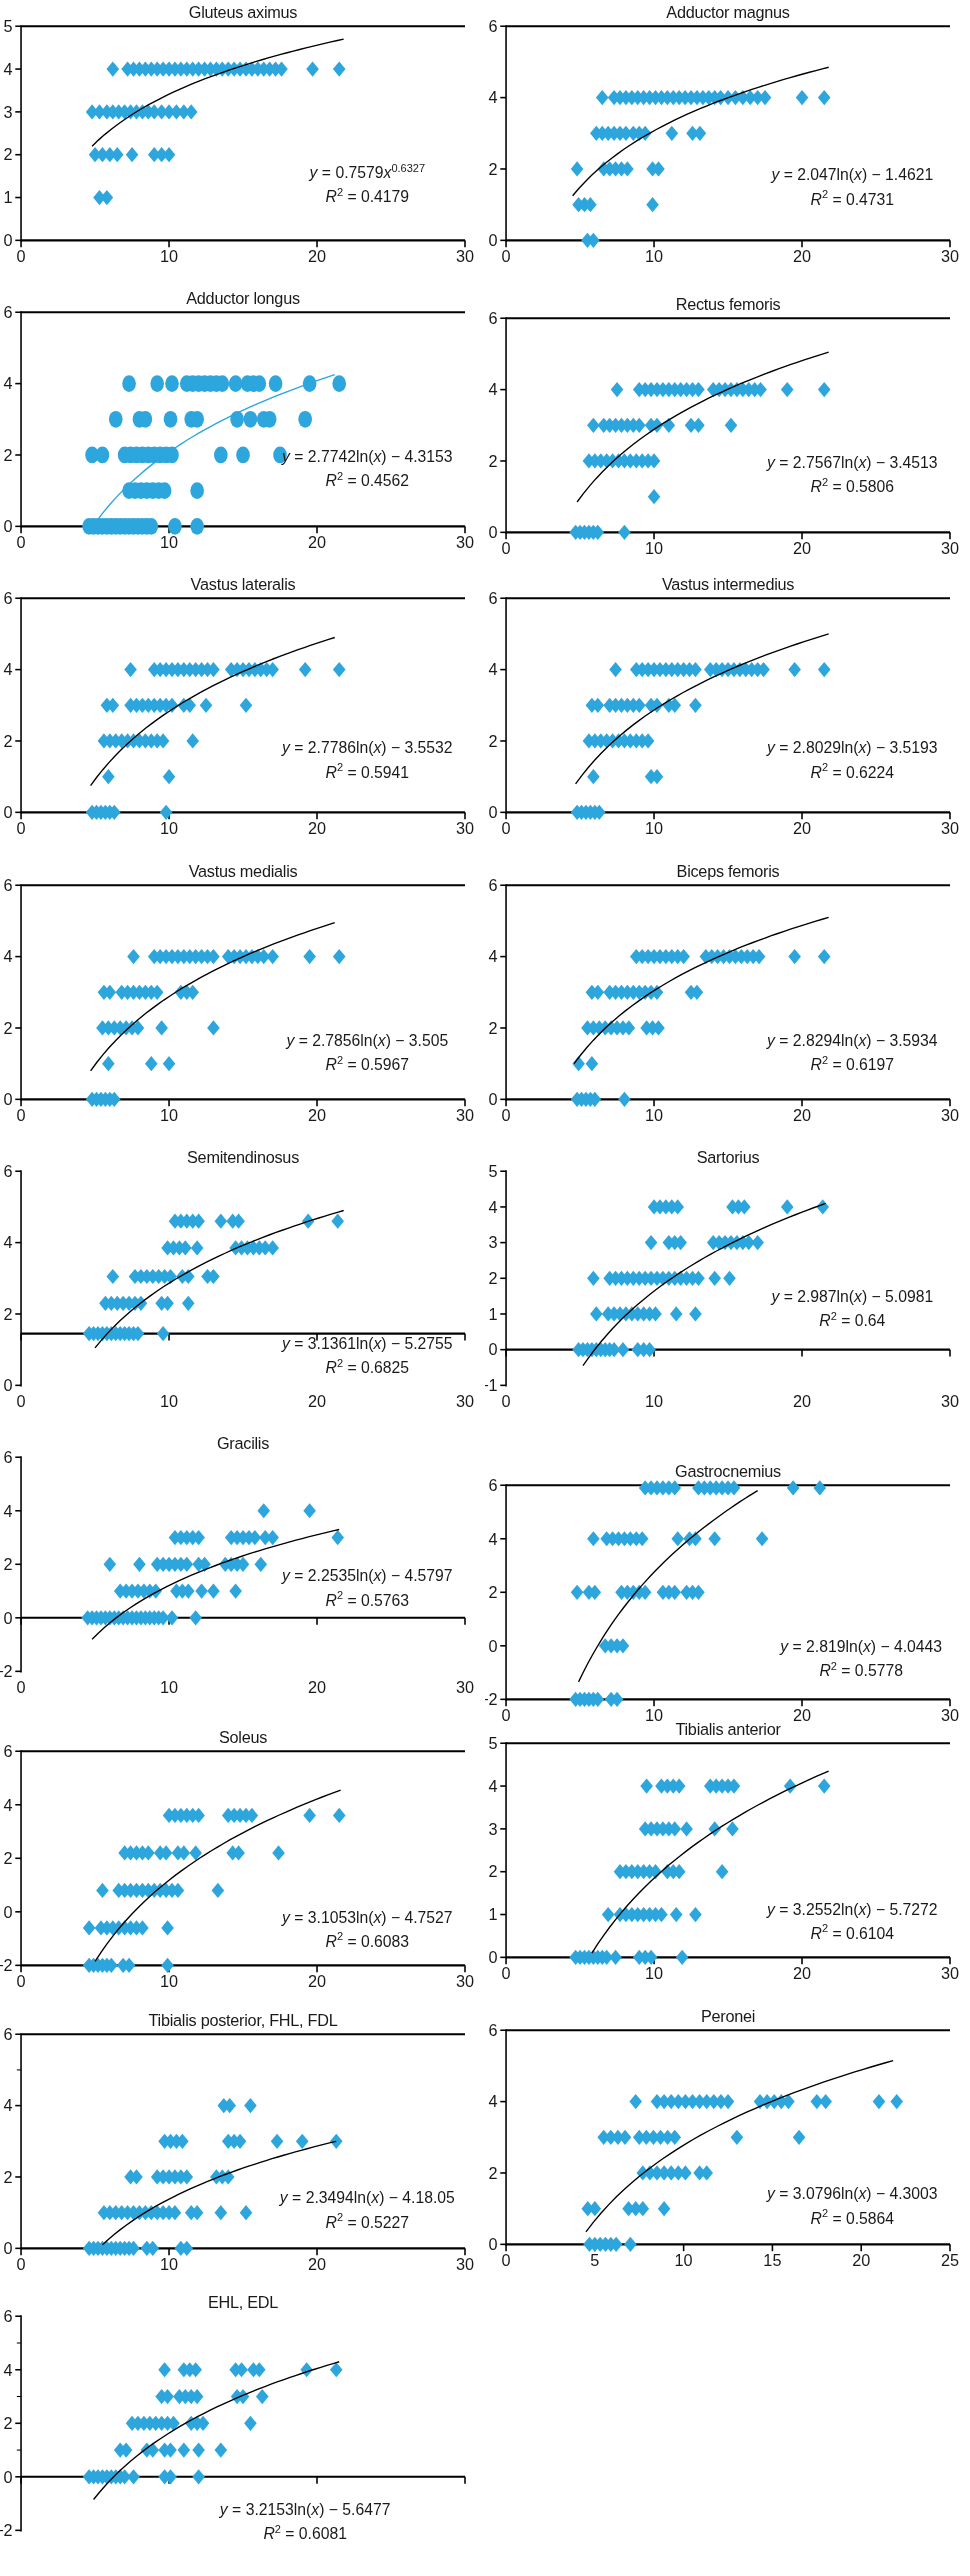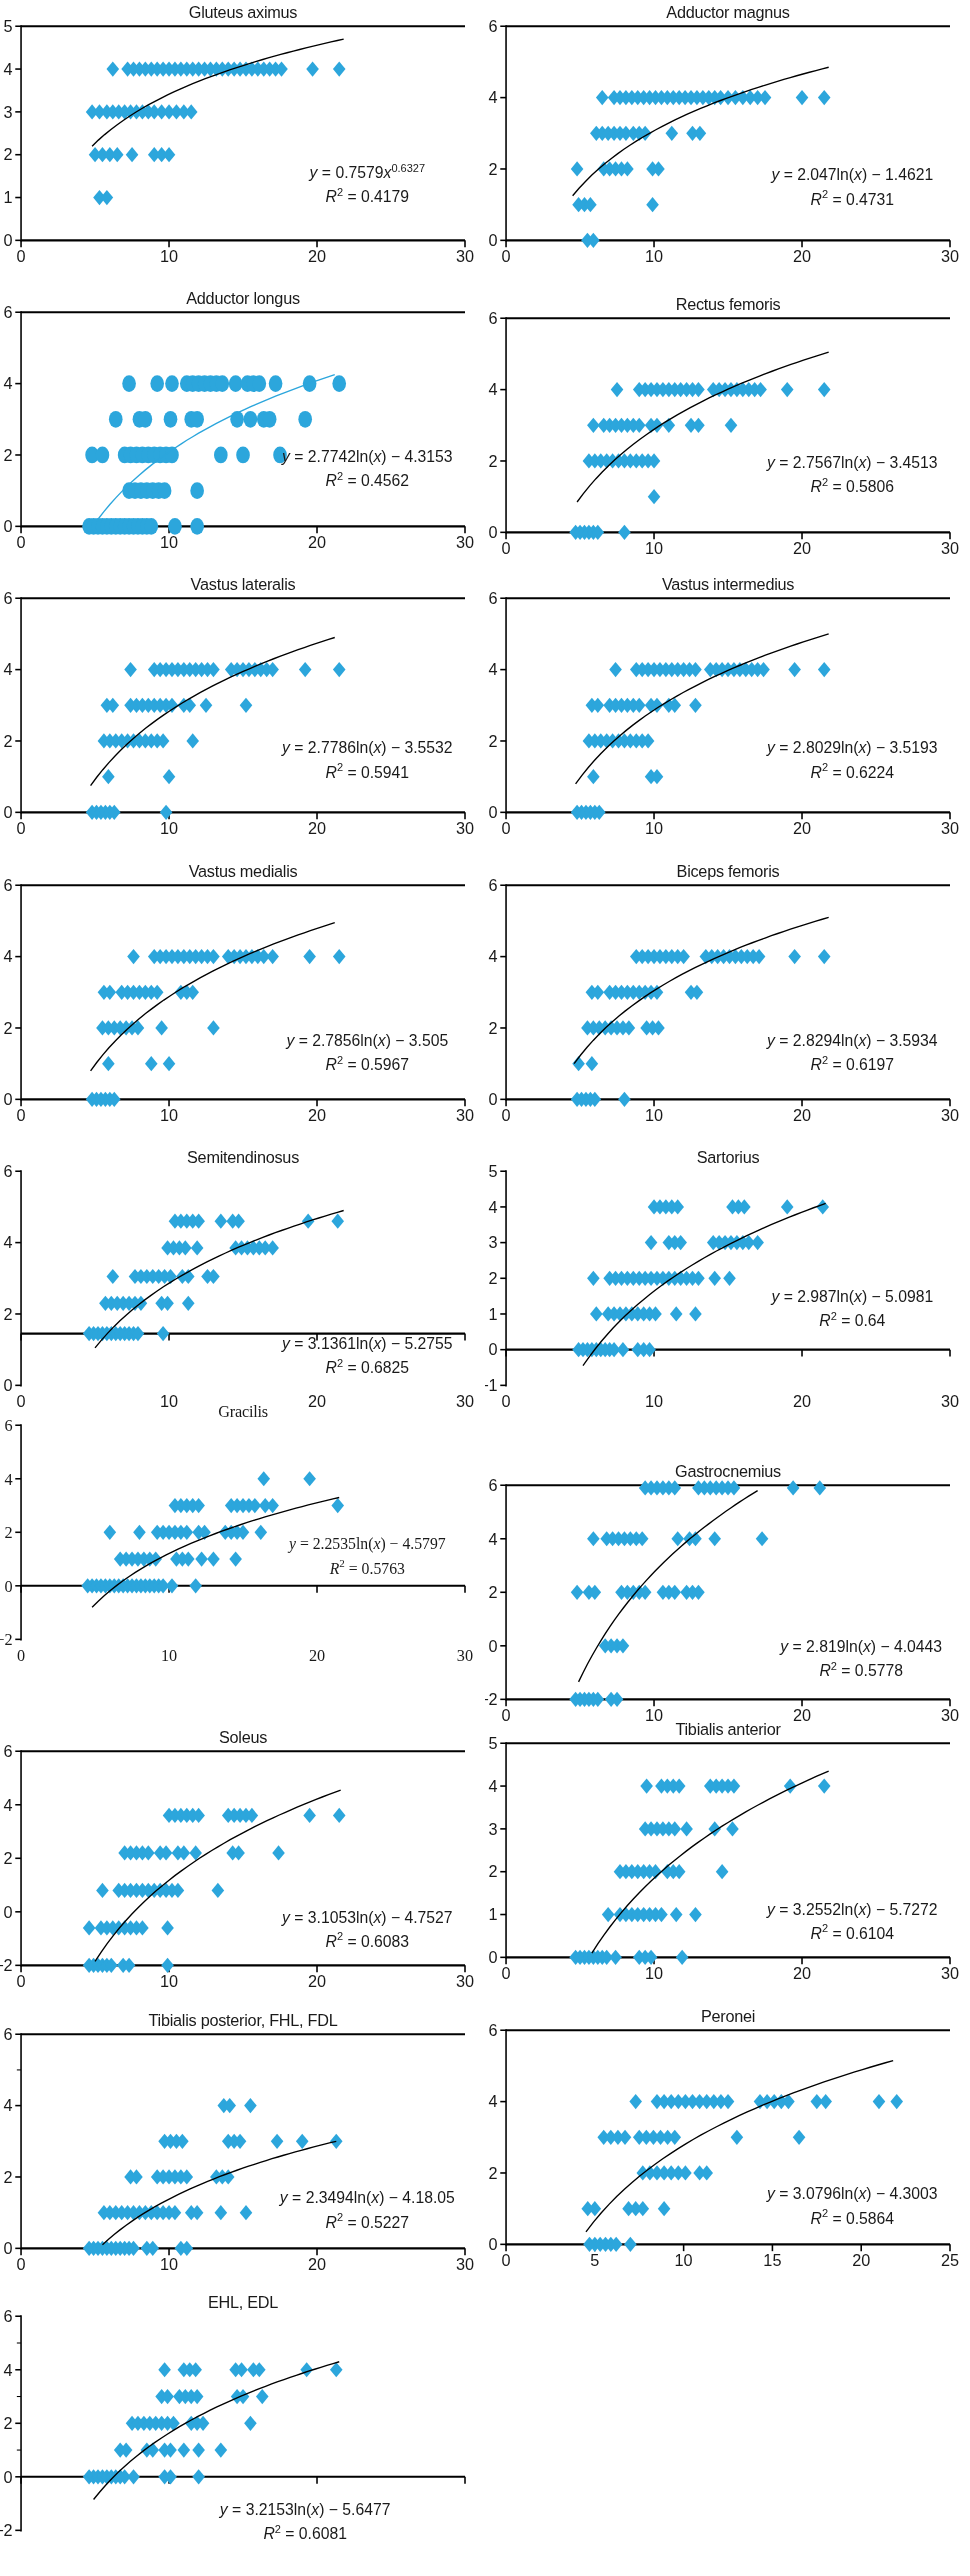--- a/index.html
+++ b/index.html
@@ -867,21 +867,21 @@
         <path d="M 471.46 103.5 L 483.46 118 L 471.46 132.5 L 459.46 118 Z" fill="#2CA6DC"></path>
         <path d="M 482.74 103.5 L 494.74 118 L 482.74 132.5 L 470.74 118 Z" fill="#2CA6DC"></path>
         <path d="M 494.02000000000004 103.5 L 506.02000000000004 118 L 494.02000000000004 132.5 L 482.02000000000004 118 Z" fill="#2CA6DC"></path>
         <path d="M 575.8 103.5 L 587.8 118 L 575.8 132.5 L 563.8 118 Z" fill="#2CA6DC"></path>
         <path d="M 643.4799999999999 103.5 L 655.4799999999999 118 L 643.4799999999999 132.5 L 631.4799999999999 118 Z" fill="#2CA6DC"></path>
         <path d="M 186.6 420.6 L 198.2 404.1 L 209.8 388.8 L 221.3 374.5 L 232.9 361.0 L 244.4 348.4 L 256.0 336.4 L 267.6 325.1 L 279.1 314.3 L 290.7 304.1 L 302.3 294.3 L 313.8 284.9 L 325.4 275.9 L 336.9 267.3 L 348.5 259.0 L 360.1 251.0 L 371.6 243.3 L 383.2 235.9 L 394.8 228.7 L 406.3 221.7 L 417.9 214.9 L 429.4 208.4 L 441.0 202.0 L 452.6 195.9 L 464.1 189.8 L 475.7 184.0 L 487.3 178.3 L 498.8 172.8 L 510.4 167.4 L 521.9 162.1 L 533.5 156.9 L 545.1 151.9 L 556.6 147.0 L 568.2 142.2 L 579.7 137.5 L 591.3 132.9 L 602.9 128.4 L 614.4 123.9 L 626.0 119.6 L 637.6 115.4 L 649.1 111.2" fill="none" stroke="#000000" stroke-width="2.6"></path>
         <text x="699.88" y="298.88" text-anchor="middle" font-size="30"><tspan font-style="italic">y</tspan><tspan> = 2.987ln(</tspan><tspan font-style="italic">x</tspan><tspan>) − 5.0981</tspan></text>
         <text x="699.88" y="344.88" text-anchor="middle" font-size="30"><tspan font-style="italic">R</tspan><tspan dy="-12" font-size="21">2</tspan><tspan dy="12"> = 0.64</tspan></text>
       </svg>
     </div>
-    <div class="panel" style="left: 0px; top: 1399px; font-family: Liberation Serif, serif;">
+    <div class="panel" style="left: 0px; top: 1431px;">
       <svg width="485" height="286" viewBox="0 0 924 545">
         <text x="463" y="34" text-anchor="middle" font-size="31" letter-spacing="-0.5">Gracilis</text>
         <line x1="40" y1="48" x2="40" y2="460" stroke="#000000" stroke-width="3"></line>
         <line x1="29" y1="458" x2="40" y2="458" stroke="#000000" stroke-width="3"></line>
         <text x="24" y="469" text-anchor="end" font-size="31">−2</text>
         <line x1="29" y1="356" x2="40" y2="356" stroke="#000000" stroke-width="3"></line>
         <text x="24" y="367" text-anchor="end" font-size="31">0</text>
         <line x1="29" y1="254" x2="40" y2="254" stroke="#000000" stroke-width="3"></line>
         <text x="24" y="265" text-anchor="end" font-size="31">2</text>
         <line x1="29" y1="152" x2="40" y2="152" stroke="#000000" stroke-width="3"></line>

